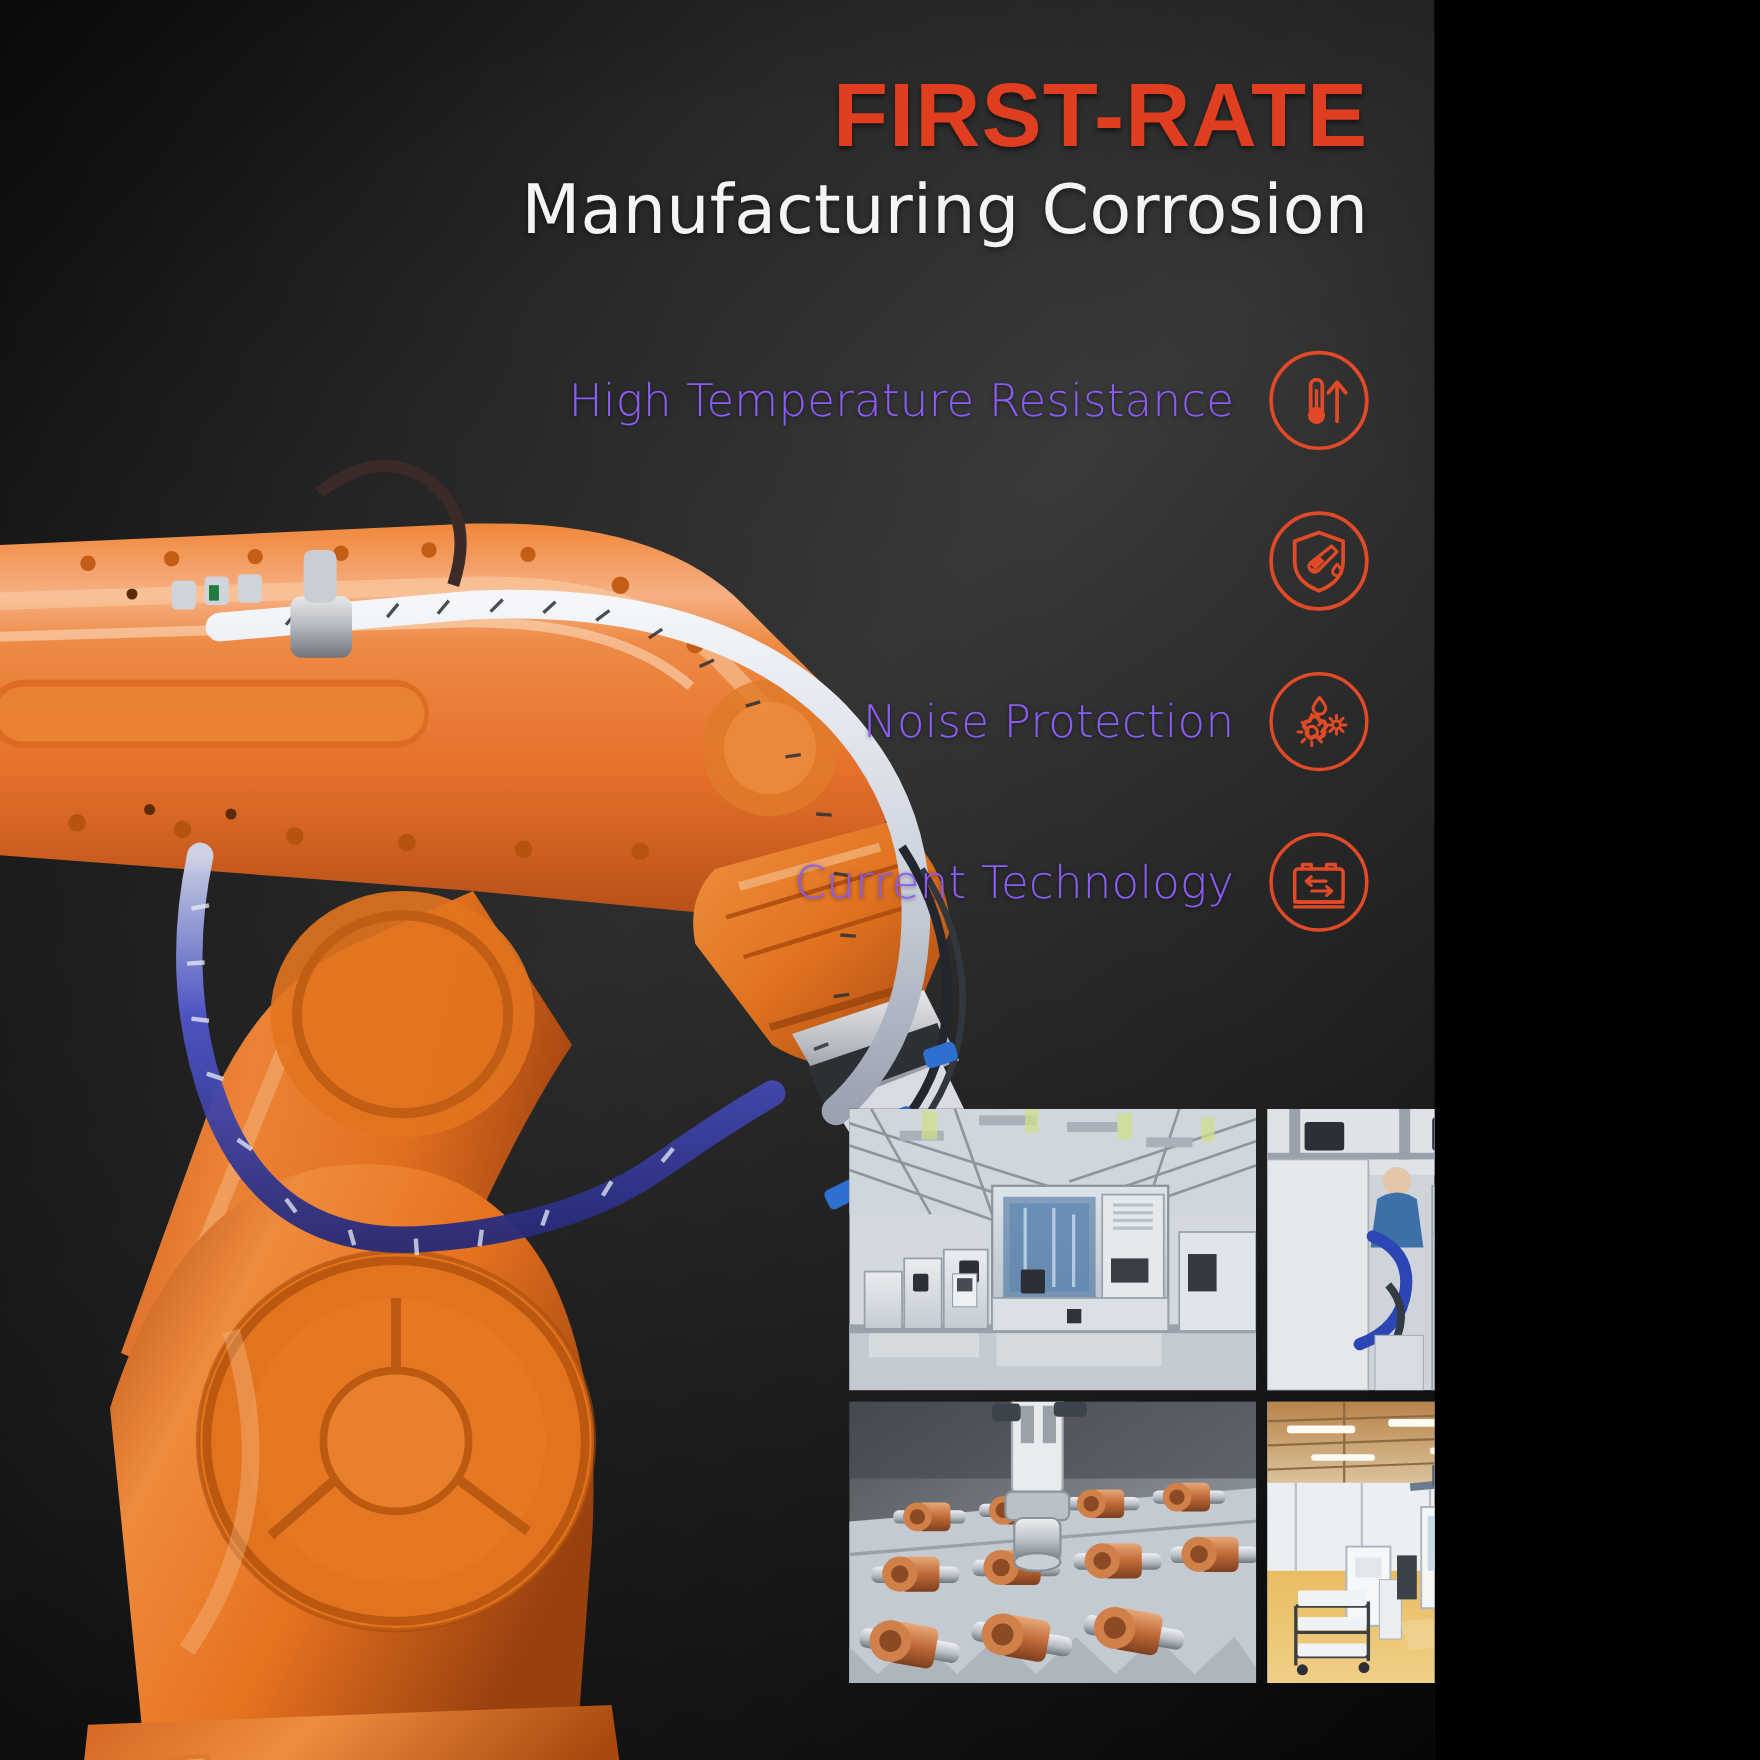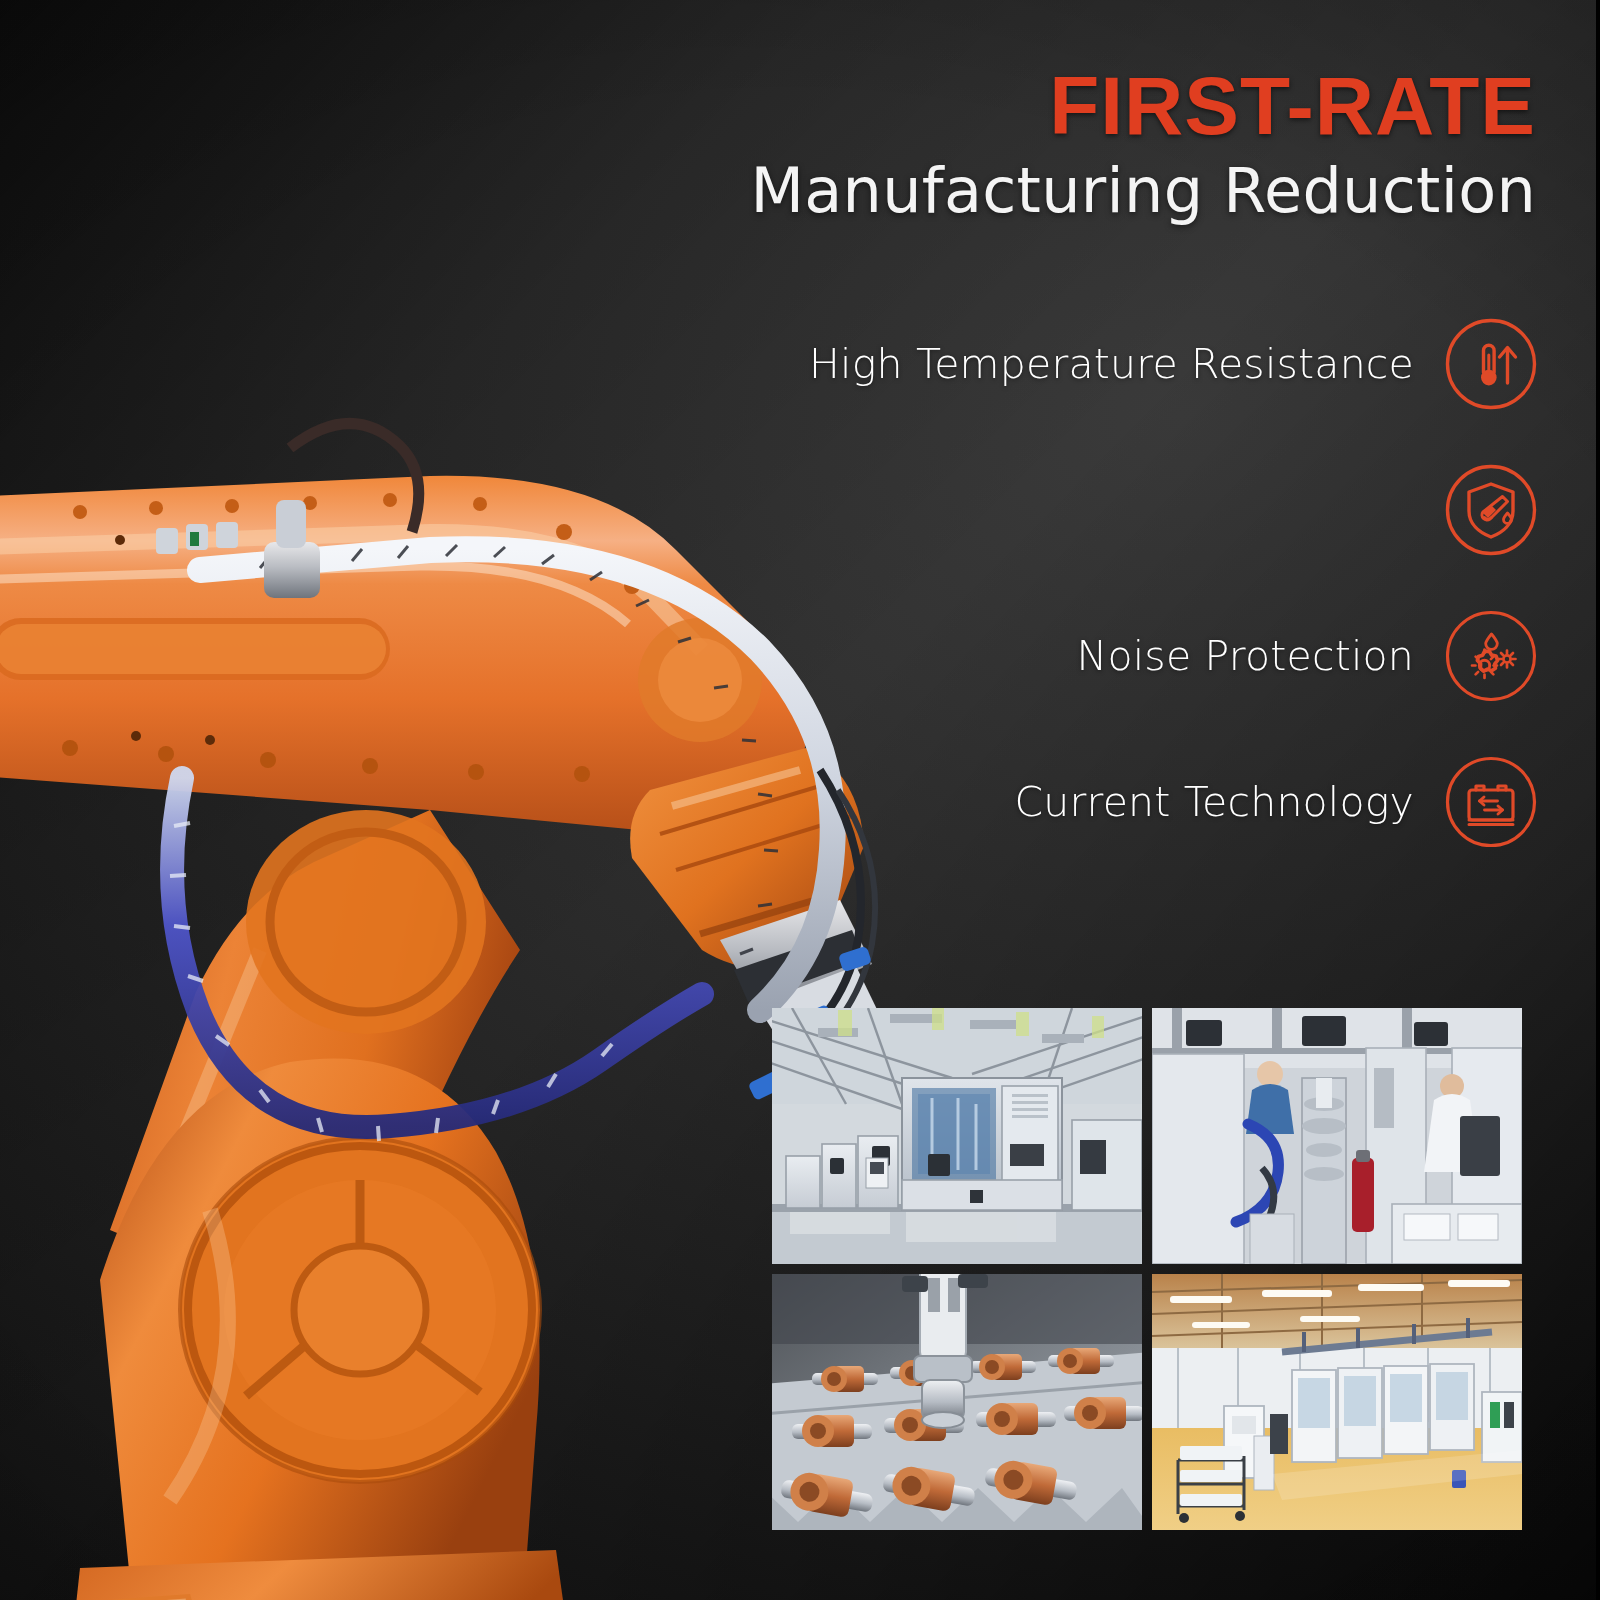--- a/index.html
+++ b/index.html
@@ -1,20 +1,20 @@
 <!DOCTYPE html>
 <html><head>
 <meta charset="utf-8">
 <style>
   * { margin:0; padding:0; box-sizing:border-box; }
   html,body { width:1600px; height:1600px; background:#000; }
 
   #page {
     position:relative;
-    width:1596px; height:1600px;
+    width:1304px; height:1600px;
     overflow:hidden;
     font-family:"Liberation Sans", sans-serif;
     background:#1a1a1a;
   }
 
   
   .bg-base{
     position:absolute; inset:0;
     background:
       radial-gradient(120% 95% at 74% 26%, #3a3a3a 0%, #333333 22%, #2a2a2a 46%, #202020 68%, #161616 88%, #101010 100%);
@@ -45,21 +45,21 @@
     text-shadow:0 2px 6px rgba(0,0,0,.55);
   }
 
   
   .features{ position:absolute; right:58px; top:316px; width:720px; }
   .feature{
     display:flex; align-items:center; justify-content:flex-end;
     gap:30px; margin-bottom:50px; height:96px;
   }
   .feature-label{
-    font-size:41px; color:#ffffff; font-weight:300;
+    font-size:41px; color:#8b5cf6; font-weight:300;
     font-family:"DejaVu Sans", sans-serif;
     letter-spacing:.2px; white-space:nowrap;
     text-shadow:0 1px 4px rgba(0,0,0,.5);
   }
   .feature-icon{
     flex:0 0 auto; width:94px; height:94px;
     border-radius:50%;
     display:flex; align-items:center; justify-content:center;
   }
   .feature-icon svg{ display:block; }
@@ -275,21 +275,21 @@
       <g>
         <rect x="838" y="760" width="34" height="20" rx="5" transform="rotate(-24 855 770)" fill="#2f6fd0"></rect>
         <rect x="880" y="700" width="30" height="18" rx="5" transform="rotate(-18 895 709)" fill="#2f6fd0"></rect>
         <rect x="790" y="826" width="32" height="19" rx="5" transform="rotate(-26 806 835)" fill="#2f6fd0"></rect>
       </g>
     </svg>
   </div>
 
   <div class="header">
     <div class="kicker">FIRST-RATE</div>
-    <div class="subhead">Manufacturing Reduction</div>
+    <div class="subhead">Manufacturing Corrosion</div>
   </div>
 
   <div class="features">
 
     <div class="feature">
       <div class="feature-label">High Temperature Resistance</div>
       <div class="feature-icon">
         <svg width="94" height="94" viewBox="0 0 94 94" fill="none" stroke="#e04a28" stroke-width="3.4" stroke-linecap="round" stroke-linejoin="round">
           <circle cx="47" cy="47" r="43.5"></circle>
           <path d="M39.5 55.5 V33.5 a5.3 5.3 0 0 1 10.6 0 V55.5"></path>

